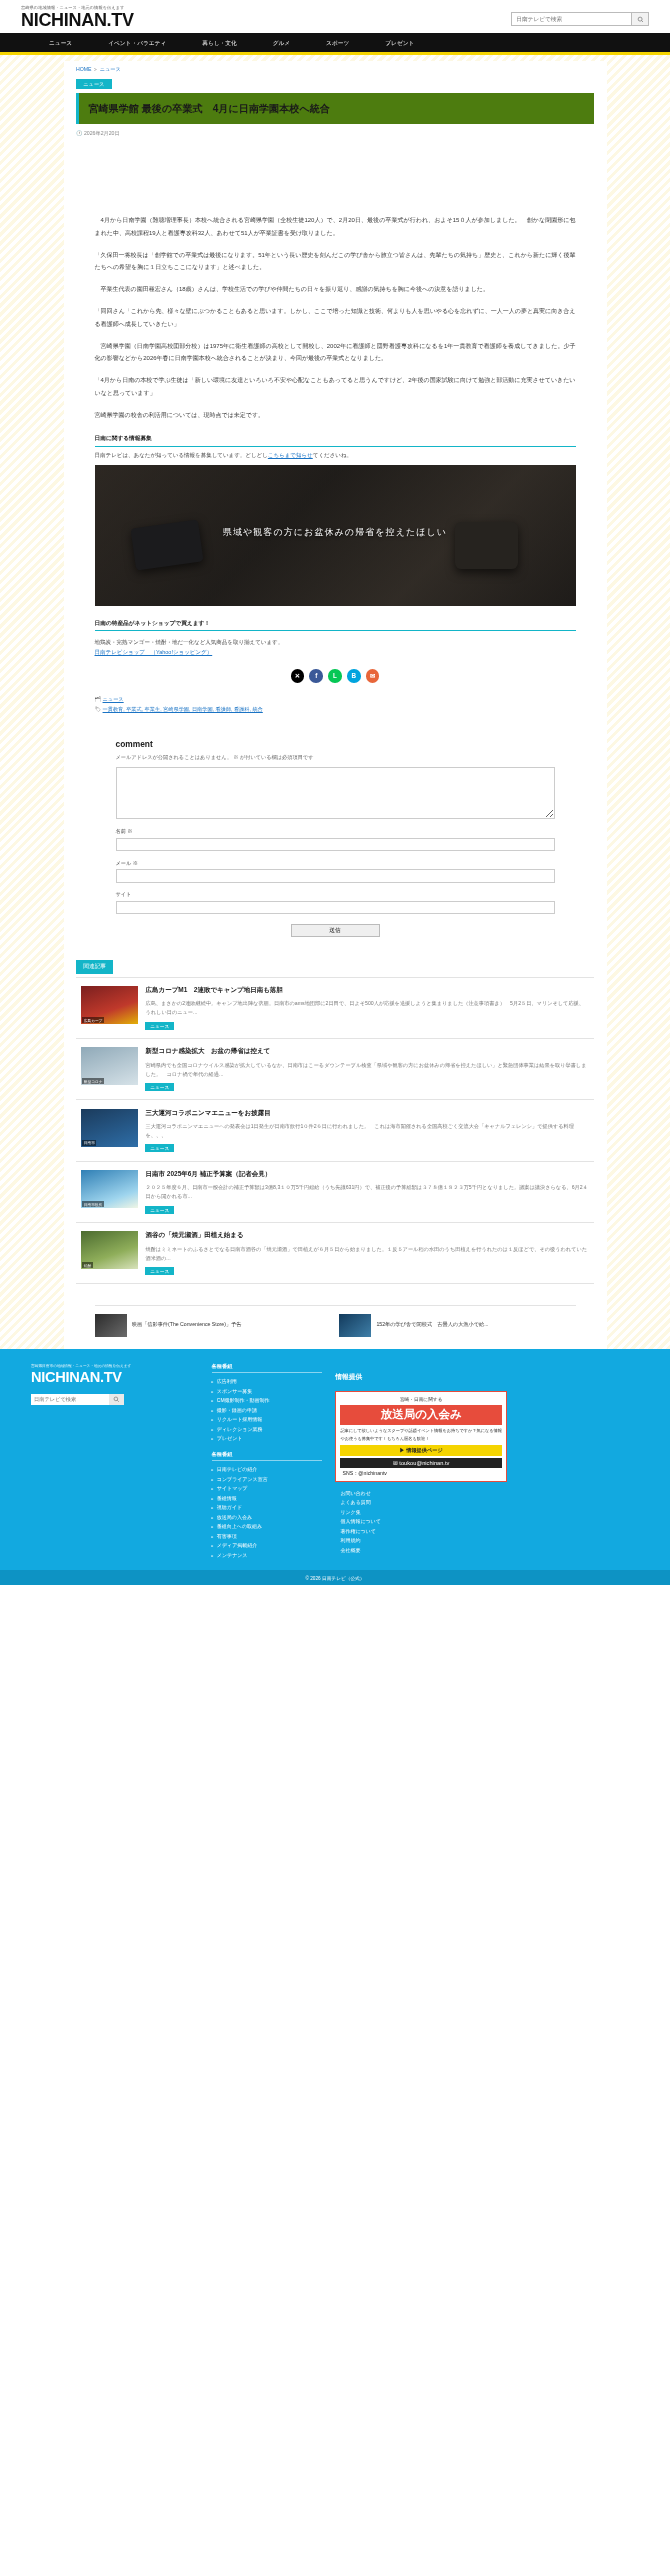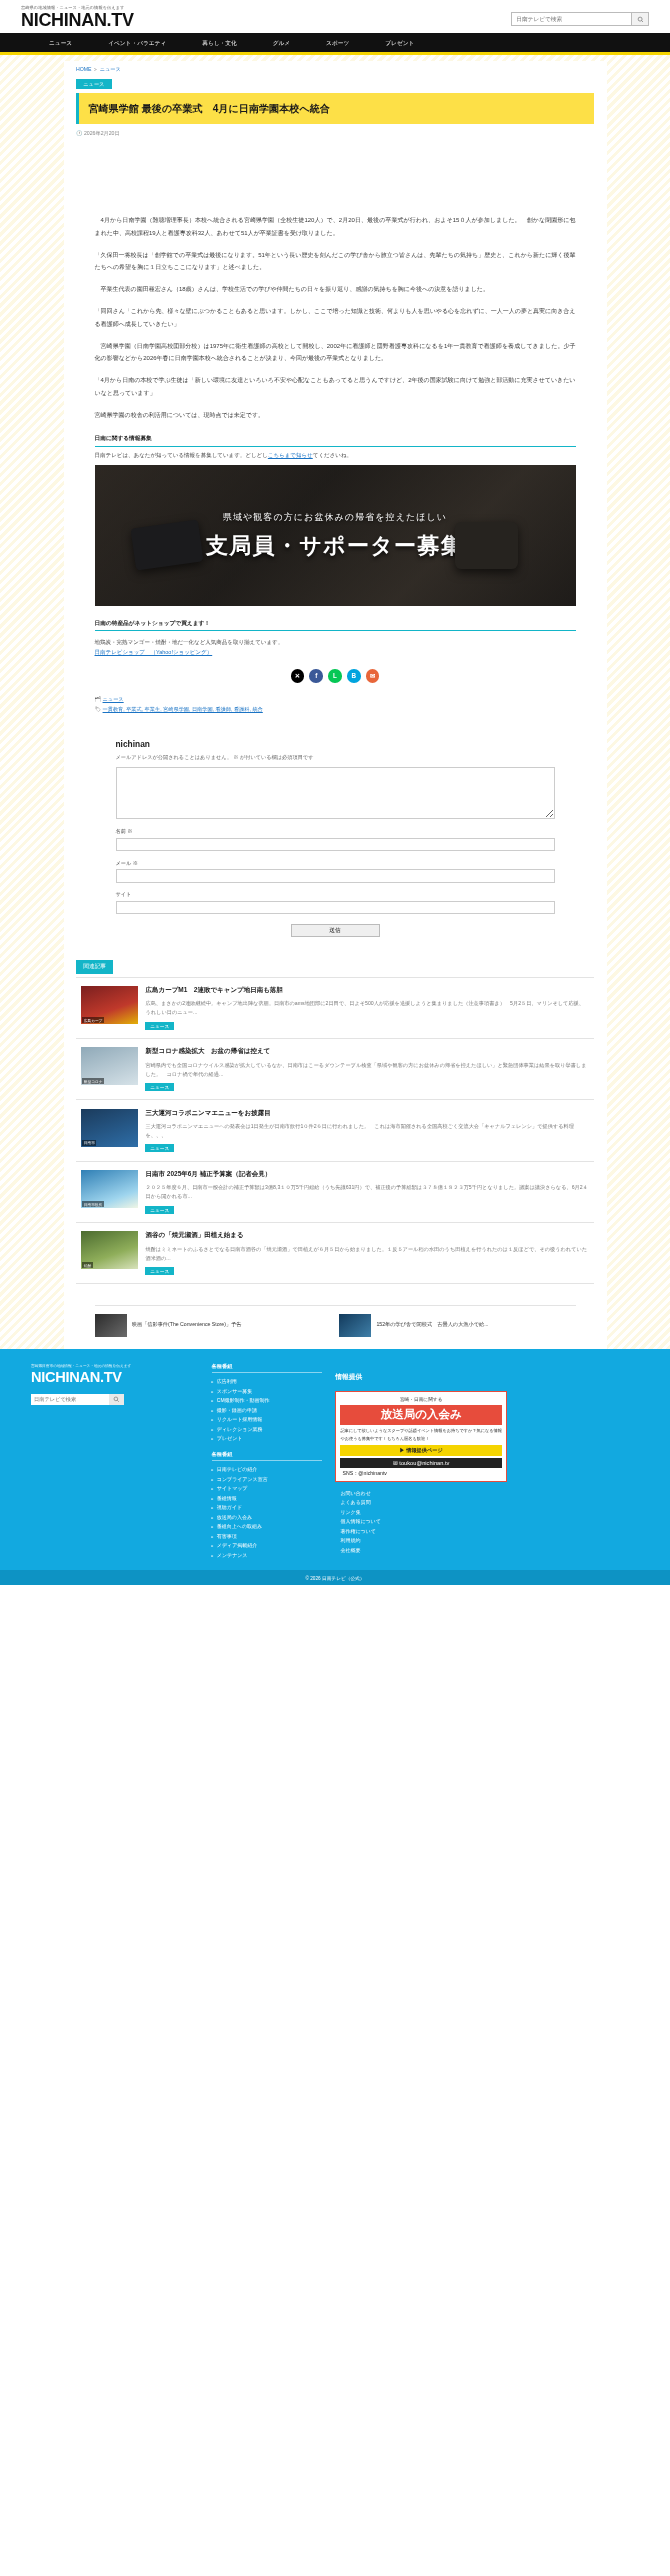--- a/index.html
+++ b/index.html
@@ -87,21 +87,21 @@
   .cat-badge {
     display: inline-block;
     background: #13b5c8;
     color: #fff;
     font-size: 5.2px;
     padding: 1.6px 7.3px;
     margin: 3.1px 0 0 12.5px;
   }
   .article-title-box {
     margin: 4.2px 12.5px 0 12.5px;
-    background: #fde047;
+    background: #4d7c0f;
     border-left: 3.1px solid #13b5c8;
     padding: 8.4px 9.4px;
   }
   .article-title {
     font-size: 10px;
     font-weight: bold;
     color: #1a1a1a;
     letter-spacing: .01em;
   }
   .article-date {
@@ -413,21 +413,20 @@
     </div>
 
     
     <div class="sec-head">日南に関する情報募集</div>
     <div class="sec-lead">
       <span>日南テレビは、あなたが知っている情報を募集しています。どしどし</span><a href="#">こちらまで知らせ</a><span>てくださいね。</span>
     </div>
 
     <div class="recruit-banner">
       <div class="recruit-sub">県域や観客の方にお盆休みの帰省を控えたほしい</div>
-      <div class="recruit-main">支局員・サポーター募集</div>
     </div>
 
     
     <div class="sec-head">日南の特産品がネットショップで買えます！</div>
     <div class="shop-text">
       <div>地鶏炭・完熟マンゴー・焼酎・地だ一化など人気商品を取り揃えています。</div>
       <a href="#">日南テレビショップ　（Yahoo!ショッピング）</a>
     </div>
 
     
@@ -446,21 +445,21 @@
         <a href="#">ニュース</a>
       </div>
       <div class="row">
         <span>🏷</span>
         <a href="#">一貫教育, 卒業式, 卒業生, 宮崎県学園, 日南学園, 看護師, 看護科, 統合</a>
       </div>
     </div>
 
     
     <div class="comment-wrap">
-      <div class="comment-title">nichinan</div>
+      <div class="comment-title">comment</div>
       <div class="comment-note">メールアドレスが公開されることはありません。 ※ が付いている欄は必須項目です</div>
       <textarea style=""></textarea>
 
       <div class="field-label">名前 ※</div>
       <input type="text" style="">
 
       <div class="field-label">メール ※</div>
       <input type="text" style="">
 
       <div class="field-label">サイト</div>

